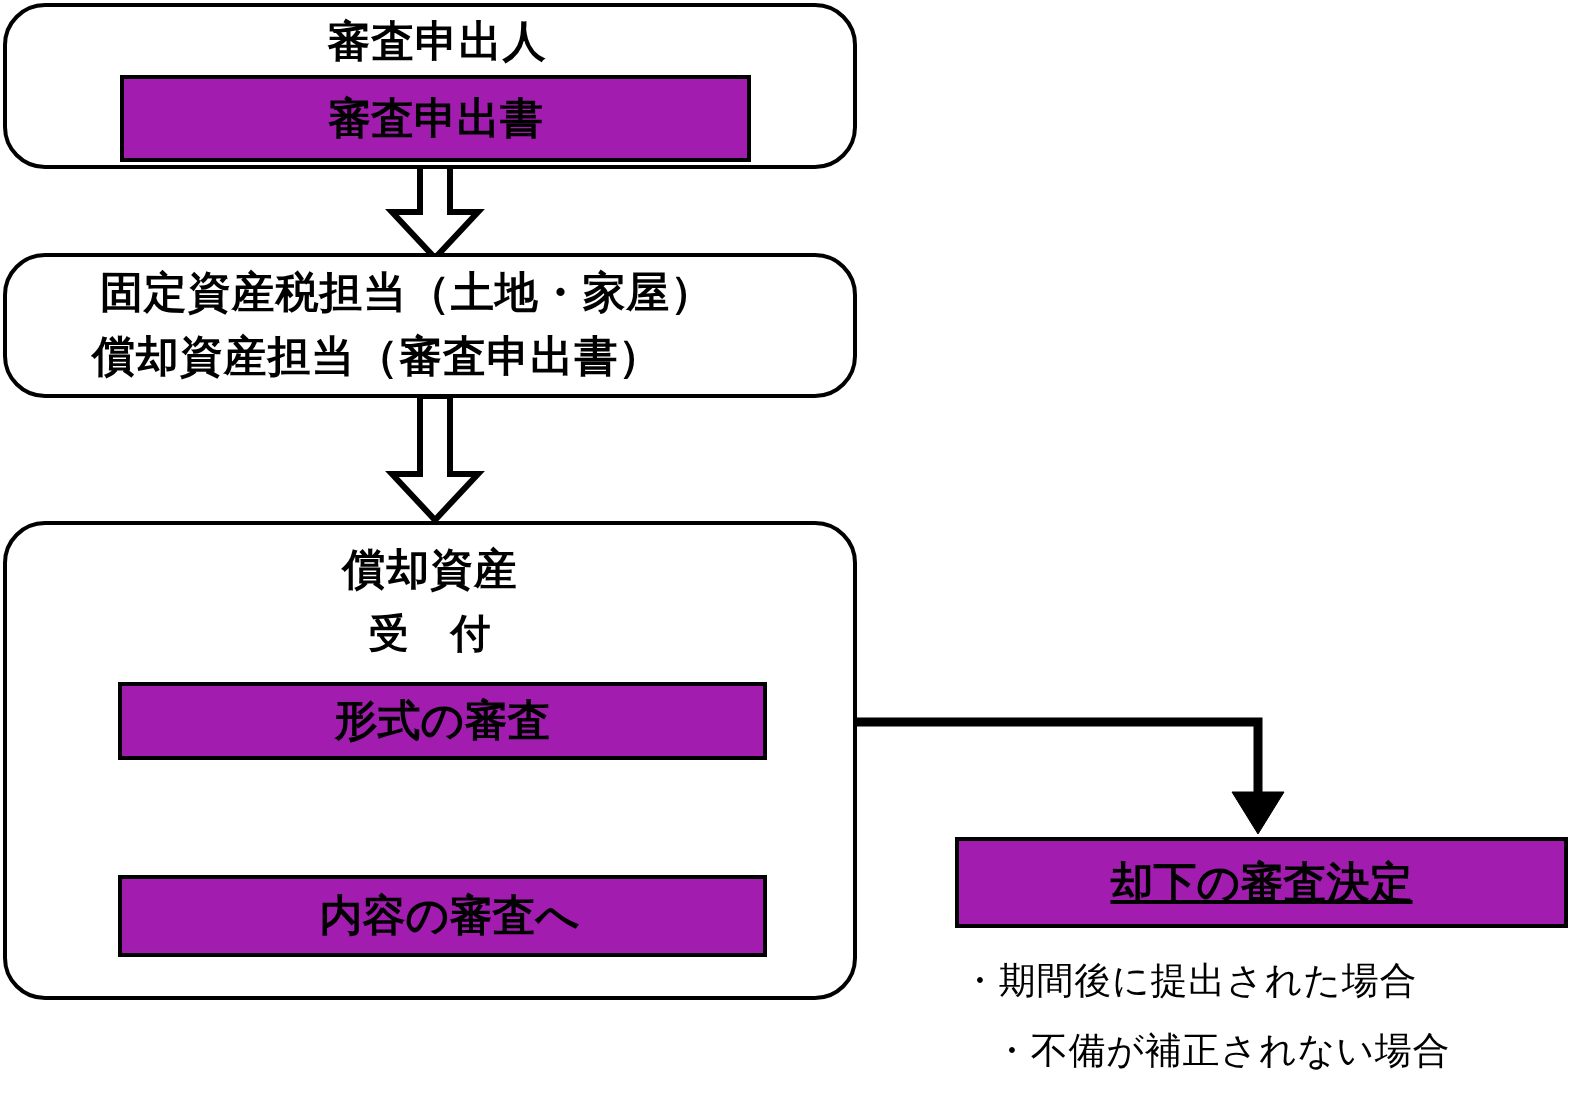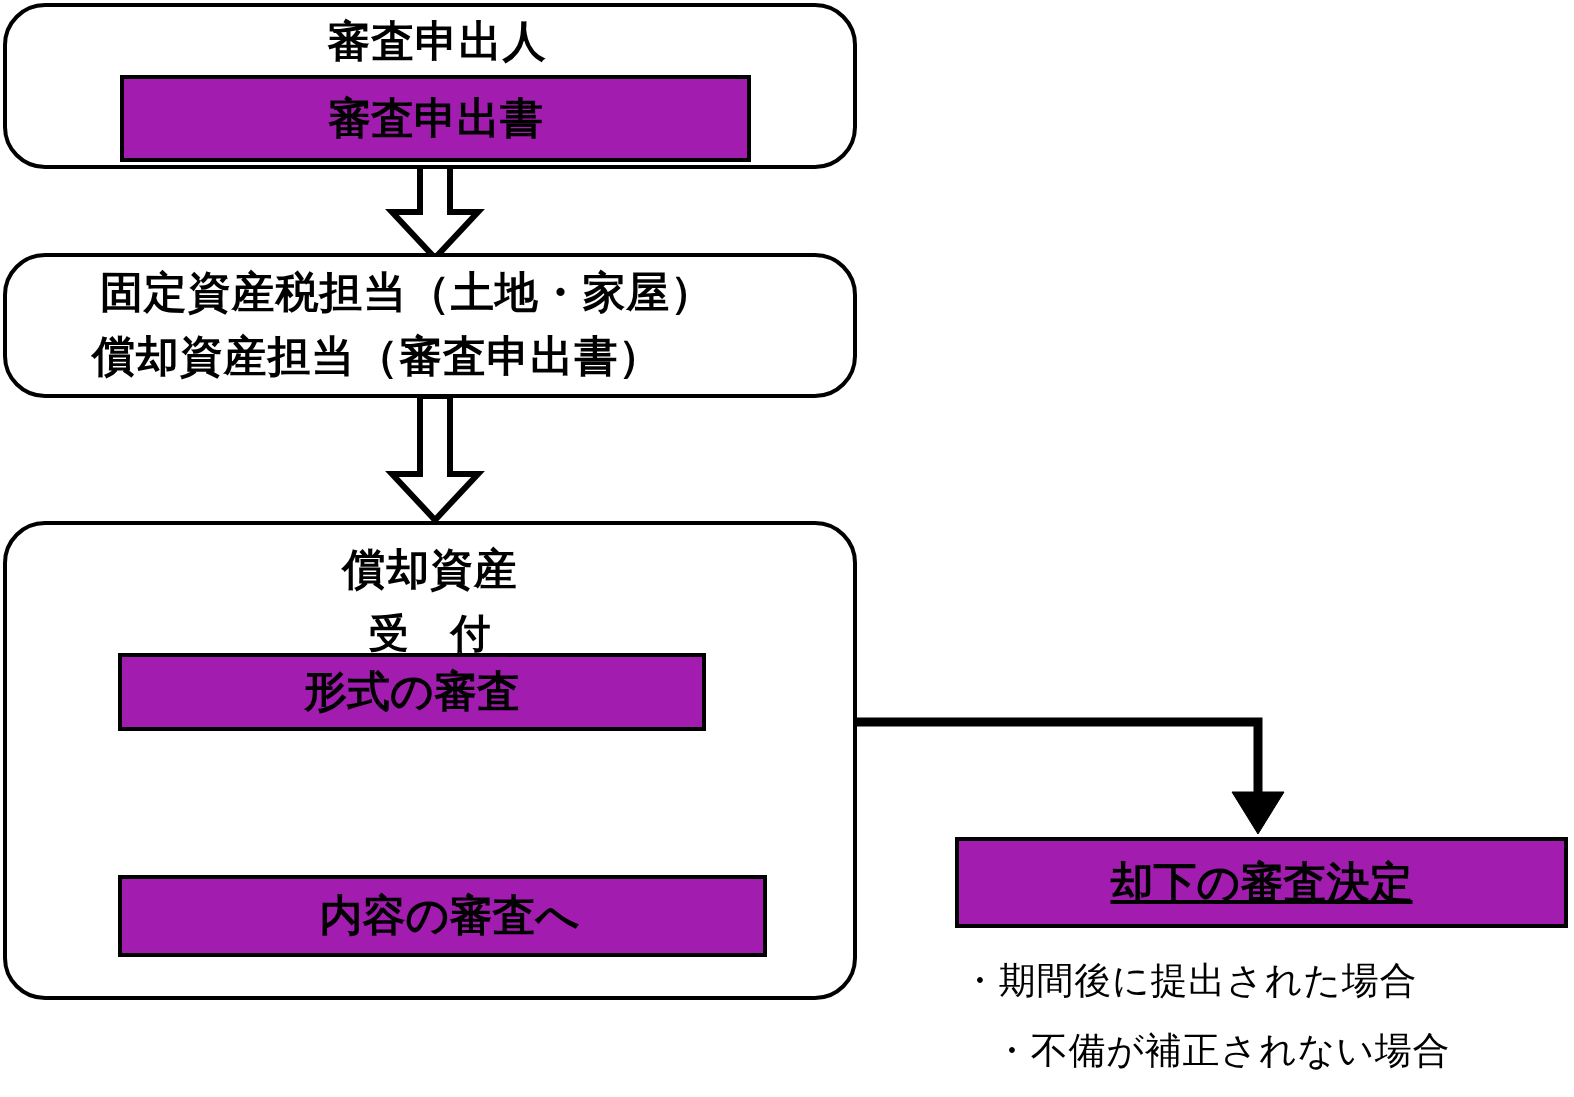--- a/index.html
+++ b/index.html
@@ -100,21 +100,21 @@
   <div class="round-box" style="left:3px; top:253px; width:854px; height:145px;">
   </div>
   <div class="txt gothic t-dept" style="left:100px; top:271px; width:760px;">固定資産税担当（土地・家屋）</div>
   <div class="txt gothic t-dept" style="left:92px; top:335px; width:760px;">償却資産担当（審査申出書）</div>
 
   <div class="round-box" style="left:3px; top:521px; width:854px; height:479px;">
   </div>
   <div class="txt txt-center gothic t-title" style="left:3px; top:548px; width:854px;">償却資産</div>
   <div class="txt txt-center mincho t-uketsuke" style="left:3px; top:613px; width:854px;font-weight:bold;">受　付</div>
 
-  <div class="rect-box" style="left:118px; top:653px; width:588px; height:78px;">
+  <div class="rect-box" style="left:118px; top:682px; width:649px; height:78px;">
     <span class="gothic t-inner">形式の審査</span>
   </div>
 
   <div class="rect-box" style="left:118px; top:875px; width:649px; height:82px;padding-left:14px;">
     <span class="gothic t-inner">内容の審査へ</span>
   </div>
 
   <div class="rect-box" style="left:955px; top:837px; width:613px; height:91px;text-decoration:underline;">
     <span class="gothic t-inner">却下の審査決定</span>
   </div>

